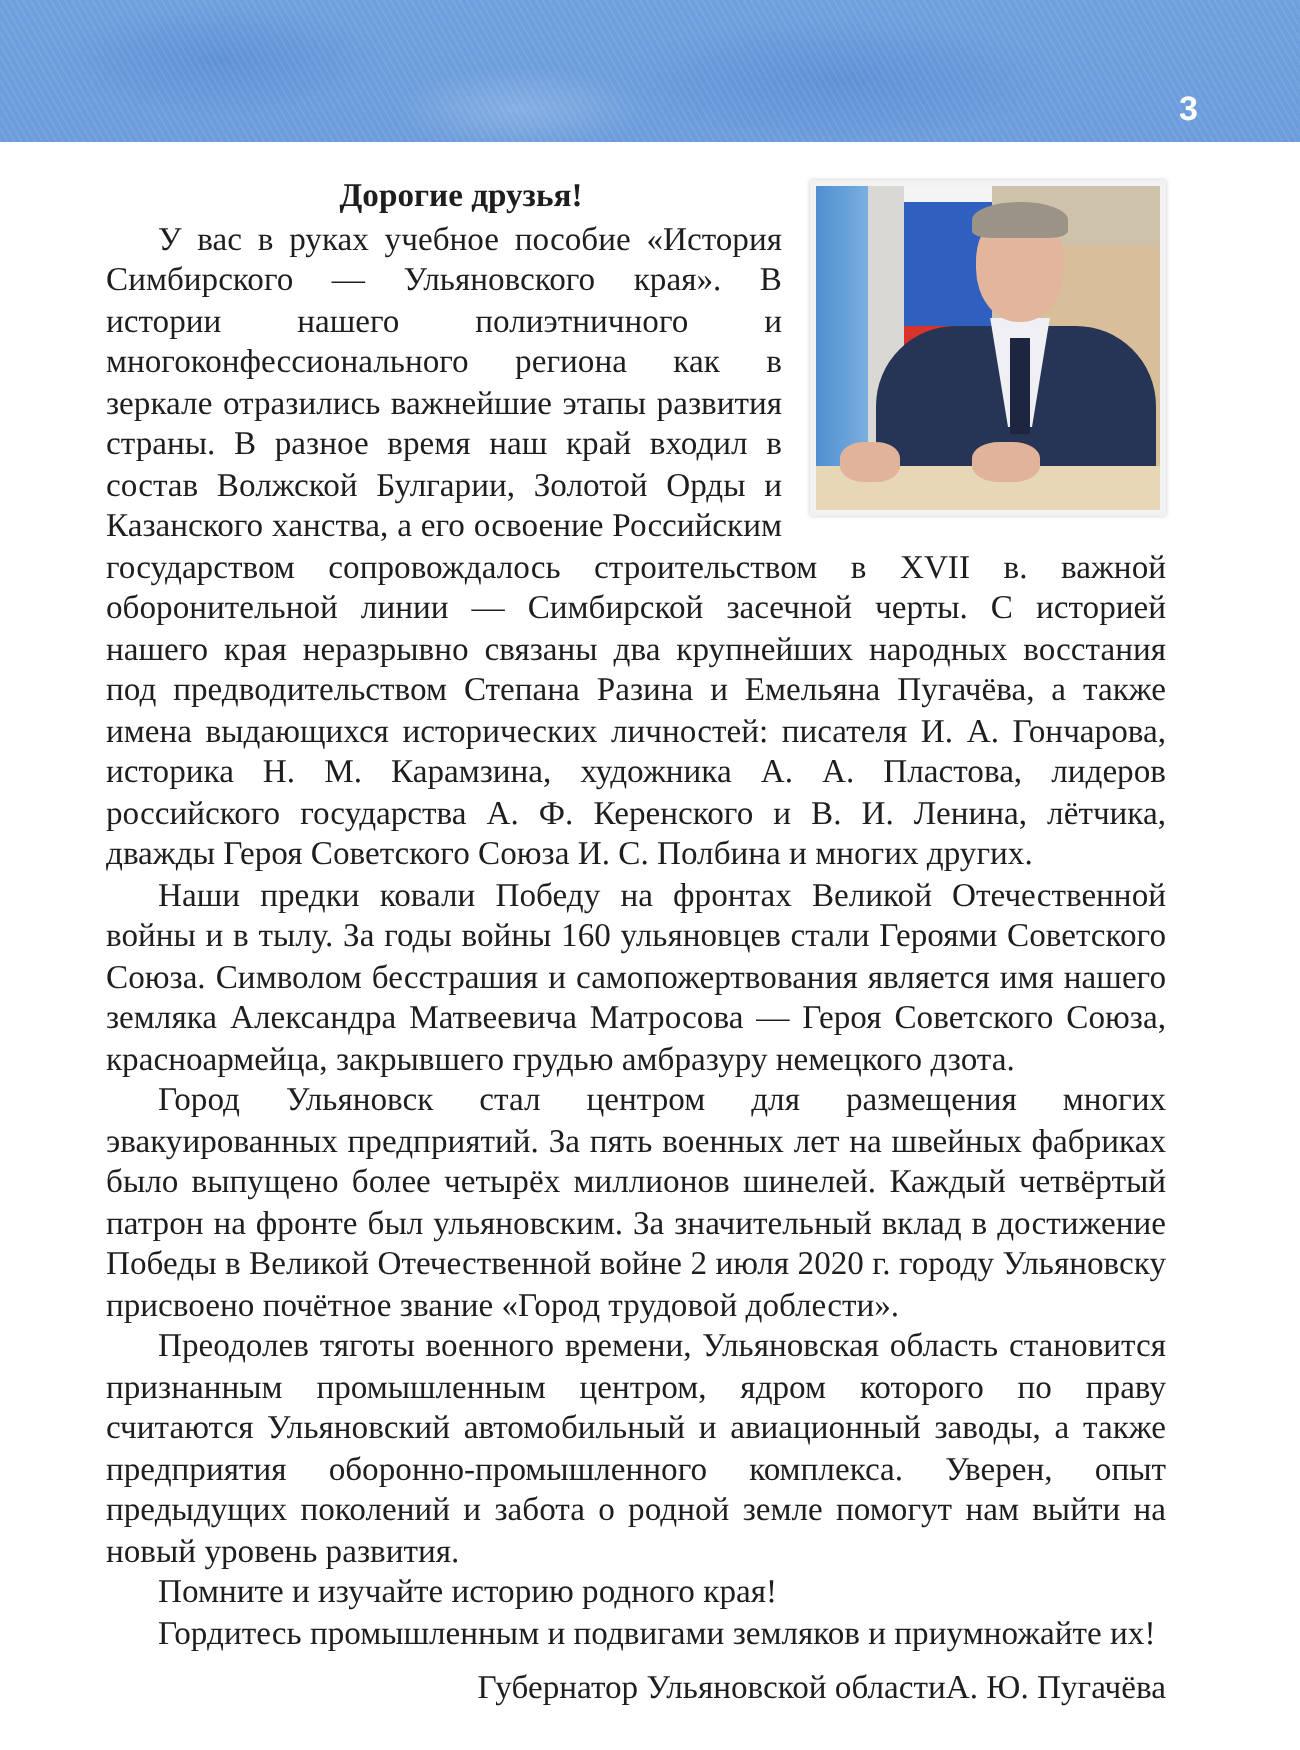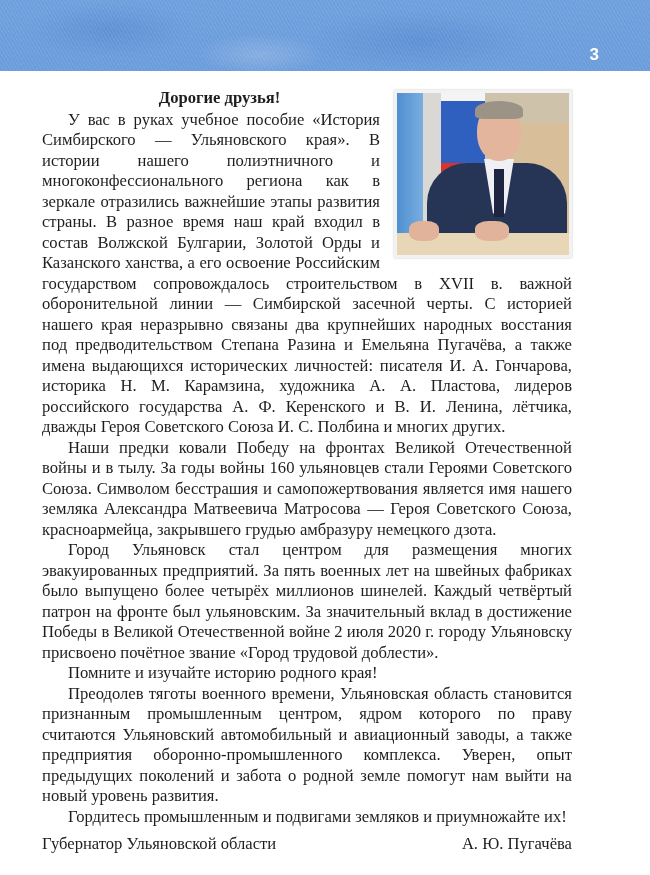--- a/index.html
+++ b/index.html
@@ -16,21 +16,21 @@
       radial-gradient(ellipse 160px 45px at 420px 40px, rgba(70,120,200,0.35), rgba(0,0,0,0) 70%),
       radial-gradient(ellipse 90px 30px at 260px 55px, rgba(255,255,255,0.18), rgba(0,0,0,0) 70%),
       linear-gradient(180deg, #6fa0dd 0%, #6b9cdb 100%);
   }
   .page-number {
     position: absolute; right: 51px; top: 45px;
     font-family: "Liberation Sans", "DejaVu Sans", sans-serif;
     font-weight: bold; font-size: 17px; color: #ffffff;
   }
   .content {
-    position: absolute; left: 42px; top: 88px; width: 530px;
+    position: absolute; left: 53px; top: 88px; width: 530px;
     font-size: 16.6px; line-height: 20.5px; text-align: justify;
     hyphens: manual;
   }
   .letter-title {
     font-weight: bold; text-align: center; width: 355px; margin: 0 0 1px 0;
   }
   .portrait {
     float: right; width: 172px; height: 162px; margin: -20px 0 4px 14px;
     border: 3px solid #f2f2f2; box-shadow: 0 0 2px #c8c8c8;
     position: relative; overflow: hidden; background: #cfc2aa;
@@ -42,21 +42,21 @@
   .portrait .suit { position: absolute; left: 30px; top: 70px; width: 140px; height: 90px; background: #263455; border-radius: 40px 40px 0 0; }
   .portrait .shirt { position: absolute; left: 87px; top: 66px; width: 30px; height: 55px; background: #f0f0f4; clip-path: polygon(0 0,100% 0,70% 100%,30% 100%); }
   .portrait .tie { position: absolute; left: 97px; top: 76px; width: 10px; height: 48px; background: #1d2540; }
   .portrait .head { position: absolute; left: 80px; top: 12px; width: 44px; height: 56px; background: #e3b59d; border-radius: 45% 45% 48% 48%; }
   .portrait .hair { position: absolute; left: 78px; top: 8px; width: 48px; height: 18px; background: #9a9386; border-radius: 50% 50% 20% 20%; }
   .portrait .desk { position: absolute; left: 0; top: 140px; width: 172px; height: 22px; background: #e7d7b6; }
   .portrait .hand-l { position: absolute; left: 12px; top: 128px; width: 30px; height: 20px; background: #e0b39a; border-radius: 40%; }
   .portrait .hand-r { position: absolute; left: 78px; top: 128px; width: 34px; height: 20px; background: #e0b39a; border-radius: 40%; }
   p.par { margin: 0; text-indent: 26px; }
   .signature {
-    display: flex; justify-content: space-between; margin-top: 7px;
+    display: flex; justify-content: flex-end; margin-top: 7px;
   }
 </style>
 </head>
 <body>
 
 <div class="header-band">
   <span class="page-number">3</span>
 </div>
 
 <div class="content">
@@ -73,21 +73,21 @@
     <div class="head"></div>
     <div class="hair"></div>
     <div class="desk"></div>
     <div class="hand-l"></div>
     <div class="hand-r"></div>
   </div>
 
   <p class="par">У вас в руках учебное пособие «История Симбирского — Ульяновского края». В истории нашего полиэтничного и многоконфессионального региона как в зеркале отразились важнейшие этапы развития страны. В разное время наш край входил в состав Волжской Булгарии, Золотой Орды и Казанского ханства, а его освоение Российским государством сопровождалось строительством в XVII в. важной оборонительной линии — Симбирской засечной черты. С историей нашего края неразрывно связаны два крупнейших народных восстания под предводительством Степана Разина и Емельяна Пугачёва, а также имена выдающихся исторических личностей: писателя И. А. Гончарова, историка Н. М. Карамзина, художника А. А. Пластова, лидеров российского государства А. Ф. Керенского и В. И. Ленина, лётчика, дважды Героя Советского Союза И. С. Полбина и многих других.</p>
   <p class="par">Наши предки ковали Победу на фронтах Великой Отечественной войны и в тылу. За годы войны 160 ульяновцев стали Героями Советского Союза. Символом бесстрашия и самопожертвования является имя нашего земляка Александра Матвеевича Матросова — Героя Советского Союза, красноармейца, закрывшего грудью амбразуру немецкого дзота.</p>
   <p class="par">Город Ульяновск стал центром для размещения многих эвакуированных предприятий. За пять военных лет на швейных фабриках было выпущено более четырёх миллионов шинелей. Каждый четвёртый патрон на фронте был ульяновским. За значительный вклад в достижение Победы в Великой Отечественной войне 2 июля 2020 г. городу Ульяновску присвоено почётное звание «Город трудовой доблести».</p>
+  <p class="par">Преодолев тяготы военного времени, Ульяновская область становится признанным промышленным центром, ядром которого по праву считаются Ульяновский автомобильный и авиационный заводы, а также предприятия оборонно-промышленного комплекса. Уверен, опыт предыдущих поколений и забота о родной земле помогут нам выйти на новый уровень развития.</p>
   <p class="par">Помните и изучайте историю родного края!</p>
-  <p class="par">Преодолев тяготы военного времени, Ульяновская область становится признанным промышленным центром, ядром которого по праву считаются Ульяновский автомобильный и авиационный заводы, а также предприятия оборонно-промышленного комплекса. Уверен, опыт предыдущих поколений и забота о родной земле помогут нам выйти на новый уровень развития.</p>
   <p class="par">Гордитесь промышленным и подвигами земляков и приумножайте их!</p>
 
   <div class="signature">
     <span>Губернатор Ульяновской области</span>
     <span>А. Ю. Пугачёва</span>
   </div>
 </div>
 
 </body></html>

